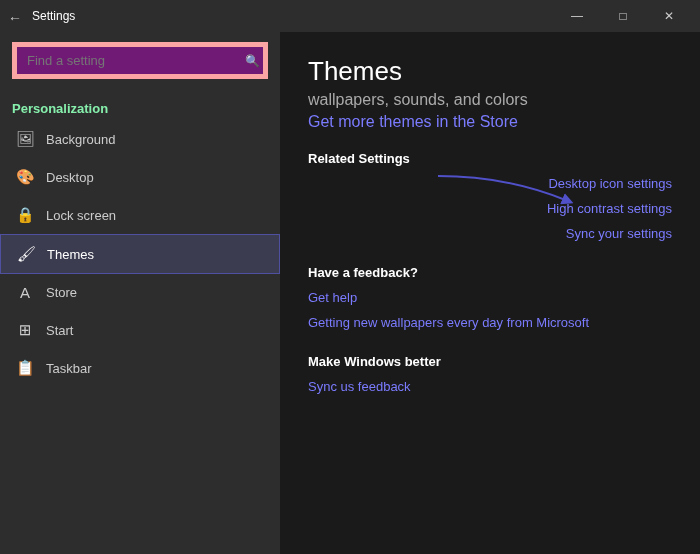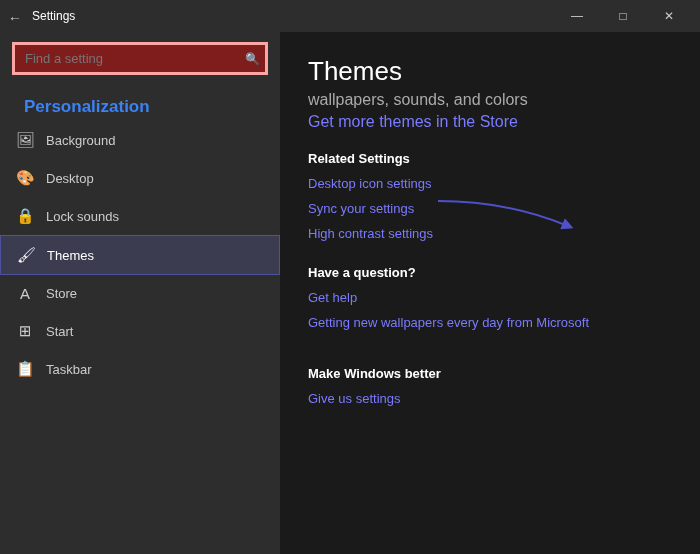--- a/index.html
+++ b/index.html
@@ -68,40 +68,40 @@
 
     
     .search-box {
       margin: 10px 12px;
       position: relative;
       display: flex;
       align-items: center;
     }
     .search-input {
       width: 100%;
-      background: #7f1d1d;
-      border: 3px solid #fca5a5;
+      background: #701a75;
+      border: 5px solid #fca5a5;
       color: #aaa;
       padding: 6px 30px 6px 10px;
       font-size: 13px;
       outline: none;
     }
     .search-icon-wrap {
       position: absolute;
       right: 8px;
       color: #aaa;
       font-size: 12px;
     }
 
     
     .category-label {
-      color: #3b82f6;
-      font-size: 17px;
+      color: #86efac;
+      font-size: 13px;
       font-weight: 600;
-      padding: 8px 16px 4px 24px;
+      padding: 8px 16px 4px 12px;
       margin-top: 4px;
     }
 
     
     .nav-item {
       display: flex;
       align-items: center;
       padding: 10px 16px;
       color: #ccc;
       font-size: 13px;
@@ -167,27 +167,28 @@
       font-size: 13px;
       cursor: pointer;
       margin-bottom: 10px;
       display: block;
     }
 
     
     .arrow-container {
       position: relative;
       margin-bottom: 10px;
+      text-align: right;
     }
 
     .have-question {
       margin-top: 24px;
     }
     .make-better {
-      margin-top: 36px;
+      margin-top: 24px;
     }
   </style>
 </head>
 <body>
 
 <div class="title-bar">
   <span class="title-bar-back">←</span>
   <span class="title-bar-title">Settings</span>
   <div class="title-bar-controls">
     <div class="title-bar-btn">—</div>
@@ -210,21 +211,21 @@
         <div class="nav-item">
           <span class="nav-icon">🖼</span>
           <span>Background</span>
         </div>
         <div class="nav-item">
           <span class="nav-icon">🎨</span>
           <span>Desktop</span>
         </div>
         <div class="nav-item">
           <span class="nav-icon">🔒</span>
-          <span>Lock sounds</span>
+          <span>Lock screen</span>
         </div>
         <div class="nav-item active">
           <span class="nav-icon">🖌</span>
           <span>Themes</span>
         </div>
         <div class="nav-item">
           <span class="nav-icon">A</span>
           <span>Store</span>
         </div>
         <div class="nav-item">
@@ -242,48 +243,48 @@
 
     <div class="section-title">Themes</div>
     <div class="section-subtitle">wallpapers, sounds, and colors</div>
     <a class="section-link">Get more themes in the Store</a>
 
     <div>
       <div class="related-title">Related Settings</div>
       <div id="related-links">
           <div class="arrow-container">
             <a class="related-link">Desktop icon settings</a>
-          </div>
-          <div class="arrow-container">
-            <a class="related-link">Sync your settings</a>
           </div>
           <div class="arrow-container" style="position: relative;">
             <a class="related-link">High contrast settings</a>
             <svg width="160" height="40" style="position:absolute;left:120px;top:-30px;pointer-events:none;">
               <defs>
                 <marker id="arrow" markerWidth="6" markerHeight="6" refX="3" refY="3" orient="auto">
                   <polygon points="0 0, 6 3, 0 6" fill="#5050c8"></polygon>
                 </marker>
               </defs>
               <path d="M10,5 Q80,5 140,30" stroke="#5050c8" stroke-width="2" fill="none" marker-end="url(#arrow)"></path>
             </svg>
           </div>
+          <div class="arrow-container">
+            <a class="related-link">Sync your settings</a>
+          </div>
         </div>
     </div>
 
     <div class="have-question">
-      <div class="related-title">Have a question?</div>
+      <div class="related-title">Have a feedback?</div>
       <div id="have-question-links">
           <a class="related-link">Get help</a>
           <a class="related-link">Getting new wallpapers every day from Microsoft</a>
         </div>
     </div>
 
     <div class="make-better">
       <div class="related-title">Make Windows better</div>
       <div id="make-better-links">
-          <a class="related-link">Give us settings</a>
+          <a class="related-link">Sync us feedback</a>
         </div>
     </div>
 
   </div>
 
 </div>
 
 </body></html>

